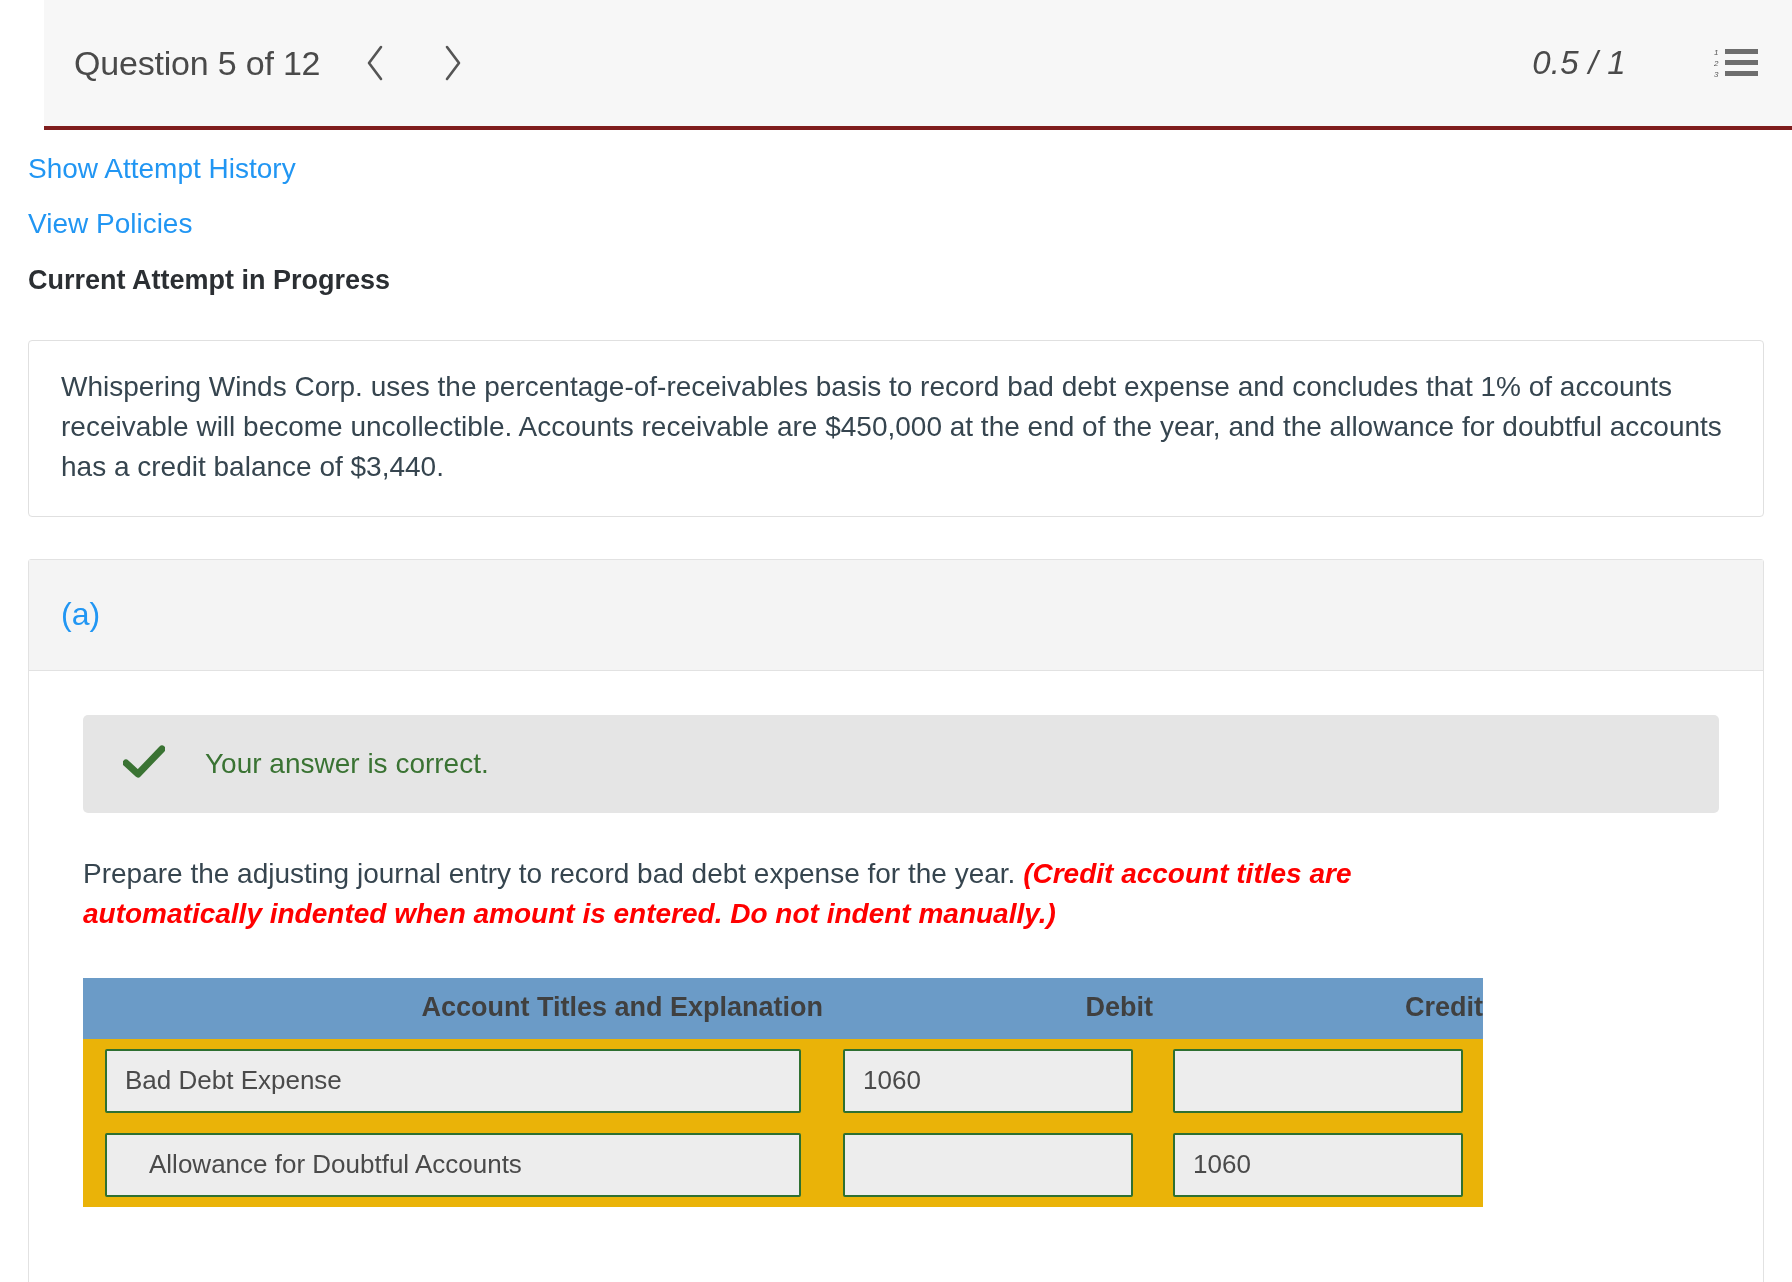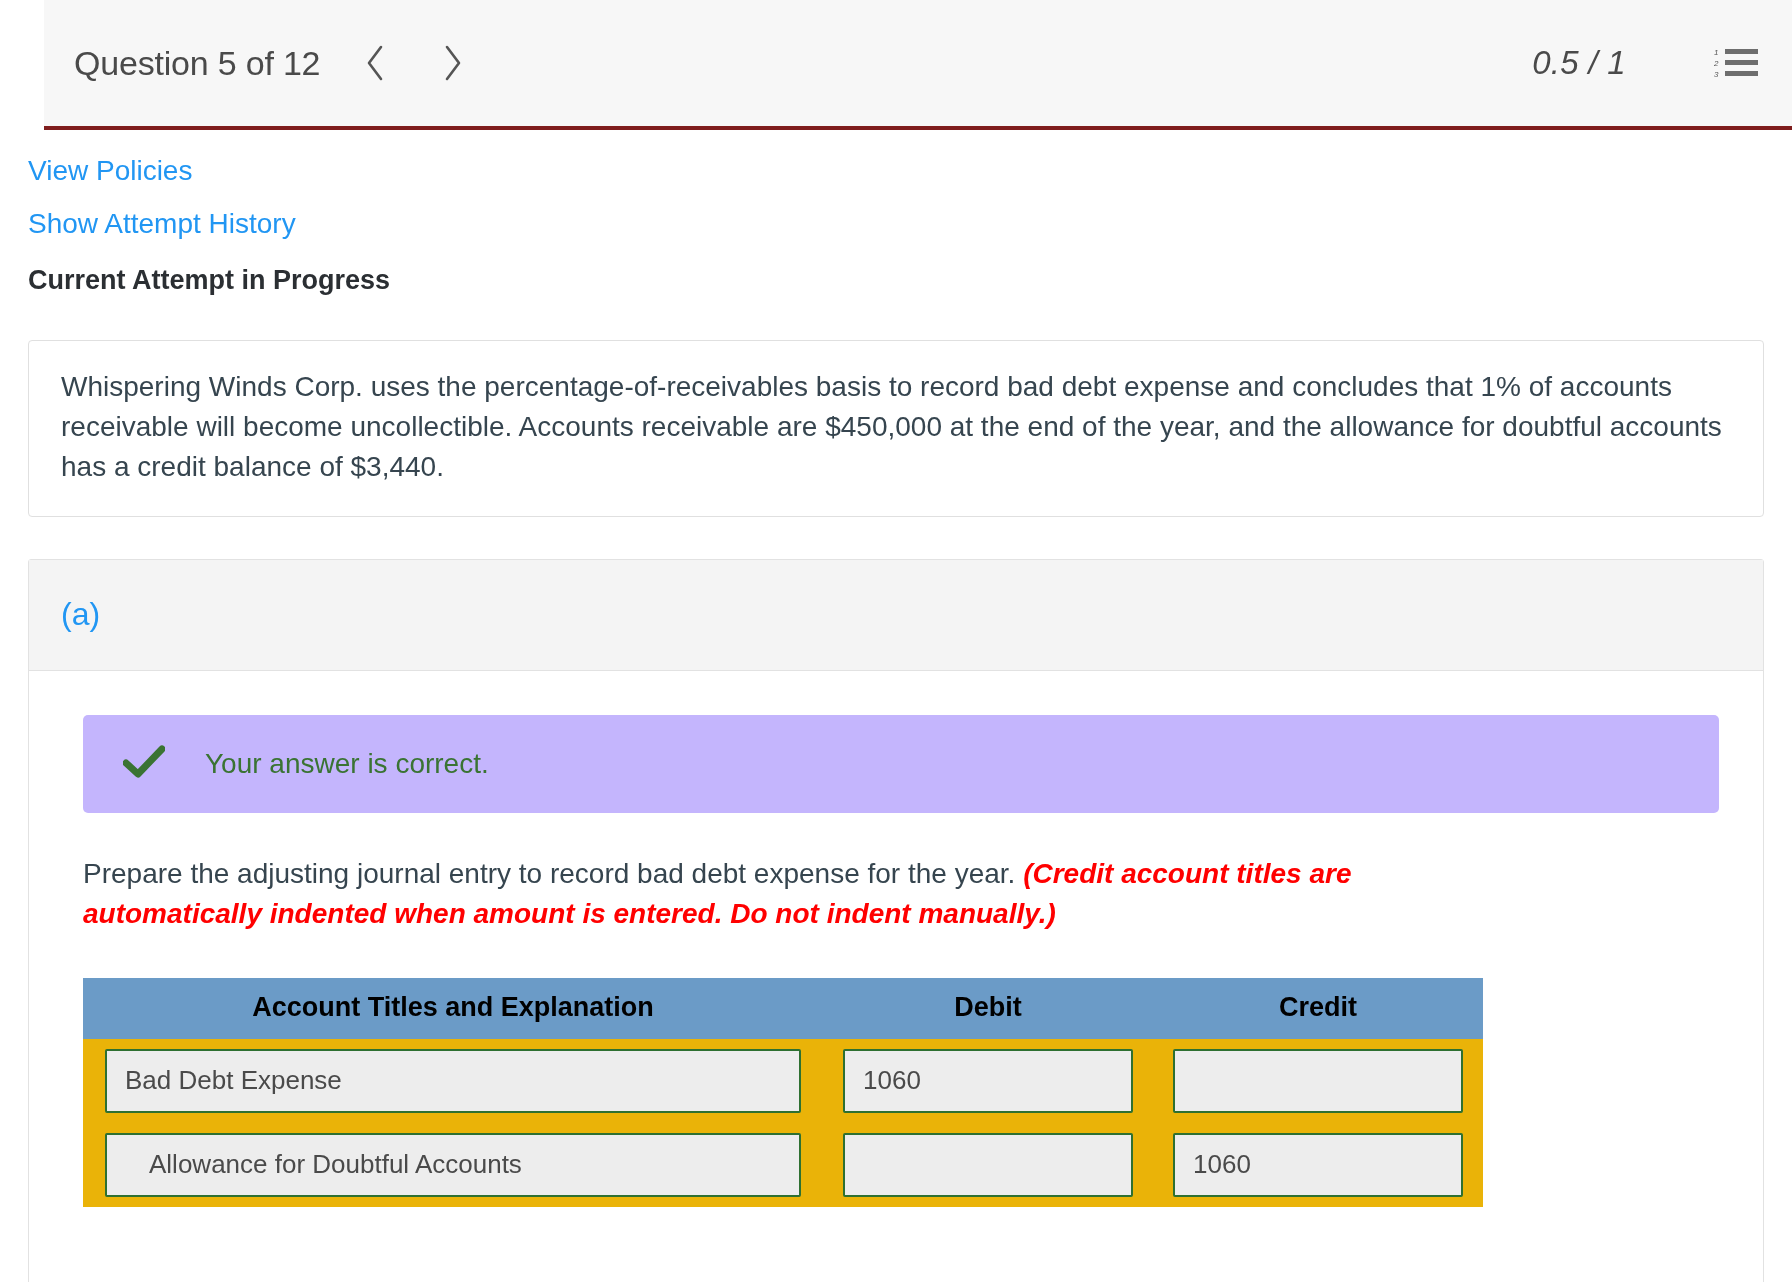--- a/index.html
+++ b/index.html
@@ -117,21 +117,21 @@
   .part-label {
     color: #2196f3;
     font-size: 32px;
     line-height: 1;
   }
   .part-body {
     padding: 44px 44px 40px 54px;
   }
 
   .alert-correct {
-    background: #c4b5fd;
+    background: #e5e5e5;
     border-radius: 5px;
     height: 98px;
     display: flex;
     align-items: center;
     padding-left: 40px;
     gap: 40px;
   }
   .check-icon { flex: 0 0 auto; display: block; }
   .alert-text {
     color: #3a7333;
@@ -153,25 +153,25 @@
 
   
   .journal {
     margin-top: 44px;
     width: 1400px;
     border-collapse: collapse;
     table-layout: fixed;
   }
   .journal thead th {
     background: #6b9bc7;
-    color: #000000;
+    color: #404040;
     font-size: 27px;
     font-weight: bold;
     padding: 14px 0 16px 0;
-    text-align: center;
+    text-align: right;
   }
   .col-acct { width: 740px; }
   .col-debit { width: 330px; }
   .col-credit { width: 330px; }
 
   .journal tbody tr { background: #eab308; }
   .journal tbody td { padding: 10px 0 10px 0; }
   .journal tbody td.acct-cell { padding-left: 22px; padding-right: 22px; }
   .journal tbody td.num-cell { padding-left: 20px; padding-right: 20px; }
 
@@ -228,22 +228,22 @@
           <rect x="11" y="13" width="33" height="5" fill="#6e6e6e"></rect>
           <rect x="11" y="24" width="33" height="5" fill="#6e6e6e"></rect>
         </svg>
       </span>
     </div>
   </div>
 
   <div class="content">
 
     <div class="link-row">
+      <a class="toplink second" href="#">Show Attempt History</a>
       <a class="toplink first" href="#">View Policies</a>
-      <a class="toplink second" href="#">Show Attempt History</a>
       <div class="attempt-heading">Current Attempt in Progress</div>
     </div>
 
     <div class="qbox">
       <div class="qtext">Whispering Winds Corp. uses the percentage-of-receivables basis to record bad debt expense and concludes that 1% of accounts receivable will become uncollectible. Accounts receivable are $450,000 at the end of the year, and the allowance for doubtful accounts has a credit balance of $3,440.</div>
     </div>
 
     <div class="part-wrap">
       <div class="part-header">
         <span class="part-label">(a)</span>

